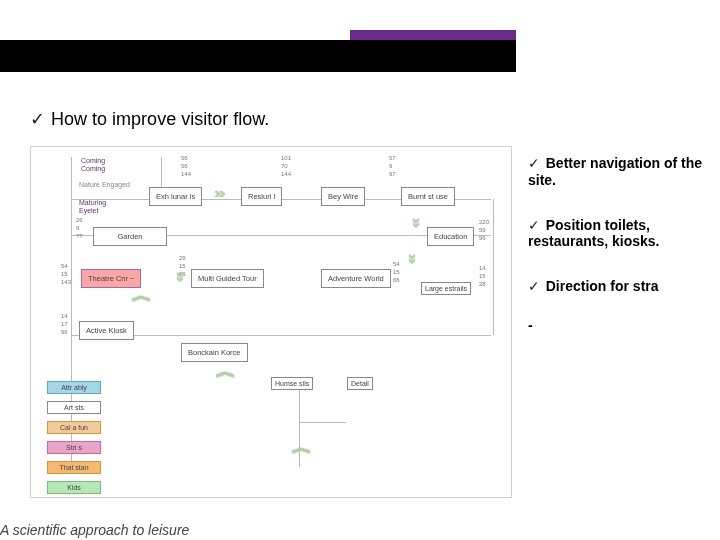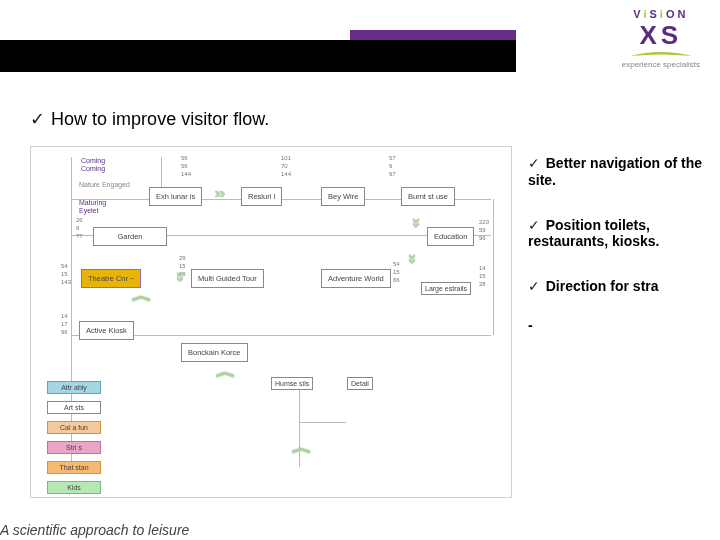--- a/index.html
+++ b/index.html
@@ -15,49 +15,39 @@
   .content{position:absolute;left:30px;top:108px}
   .title{font:400 18px Arial}
   .check{color:#1a1a1a;margin-right:6px}
   .diagram{position:absolute;left:30px;top:146px;width:480px;height:350px;border:1px solid #cfcfcf;background:#fff;overflow:hidden}
   .lbl{position:absolute;font:400 7px Arial;color:#5b2d82;line-height:1.05}
   .lbl.gray{color:#888}
   .lbl.micro{color:#777;font-size:6px}
   .box{position:absolute;border:1px solid #888;background:#fff;font:400 7px Arial;color:#444;text-align:center;padding:2px 3px;white-space:nowrap}
   .big{padding:4px 6px;font-size:7.5px}
   .orange{background:#f5b971;border-color:#d99533}
-  .lav{background:#eab308;border-color:#9a6bb0}
+  .lav{background:#fca5a5;border-color:#9a6bb0}
   .pink{background:#e9a4c8;border-color:#c76aa2}
   .blue{background:#a4d6e6;border-color:#5aa7bf}
   .grn{background:#b5e8b5;border-color:#78bb78}
   .or2{background:#f5c99b;border-color:#d99533}
   .line{position:absolute;background:#bbb}
   .chev{position:absolute;font:700 14px Arial;color:#b5d6a8;text-shadow:0 0 1px #7aa66a;transform:scaleX(1.5)}
   .chev.up{transform:scale(1.5,1)}
   .sidebar{position:absolute;left:528px;top:155px;width:178px}
   .bullet{font:700 14px Verdana, Arial;margin-bottom:28px;line-height:1.2}
   .last{font:400 14px Verdana, Arial;margin-top:-6px;line-height:1.25}
   .footer{position:absolute;left:0;bottom:2px;width:720px;text-align:left;font:italic 400 14px Arial;color:#444}
 </style>
 </head>
 <body>
 
 <div class="header">
   <div class="bar-purple"></div>
   <div class="bar-black"></div>
-  <div class="logo-wrap">
-    <div class="logo-top">
-      <span>V</span><span class="dot">i</span><span>S</span><span class="dot">i</span><span>O</span><span>N</span>
-    </div>
-    <div class="logo-xs">XS</div>
-    <svg class="logo-sweep" viewBox="0 0 64 10">
-      <path d="M1 6 Q32 -2 63 6 Q32 3 1 6 Z" fill="#a8c93a"></path>
-    </svg>
-    <div class="logo-tag">experience specialists</div>
-  </div>
 </div>
 
 <div class="content">
   <span class="title"><span class="check">✓</span><span>How to improve visitor flow.</span></span>
 </div>
 
 <div class="diagram">
 
   <div class="line" style="left:40px;top:52px;width:420px;height:1px"></div>
   <div class="line" style="left:40px;top:88px;width:420px;height:1px"></div>

